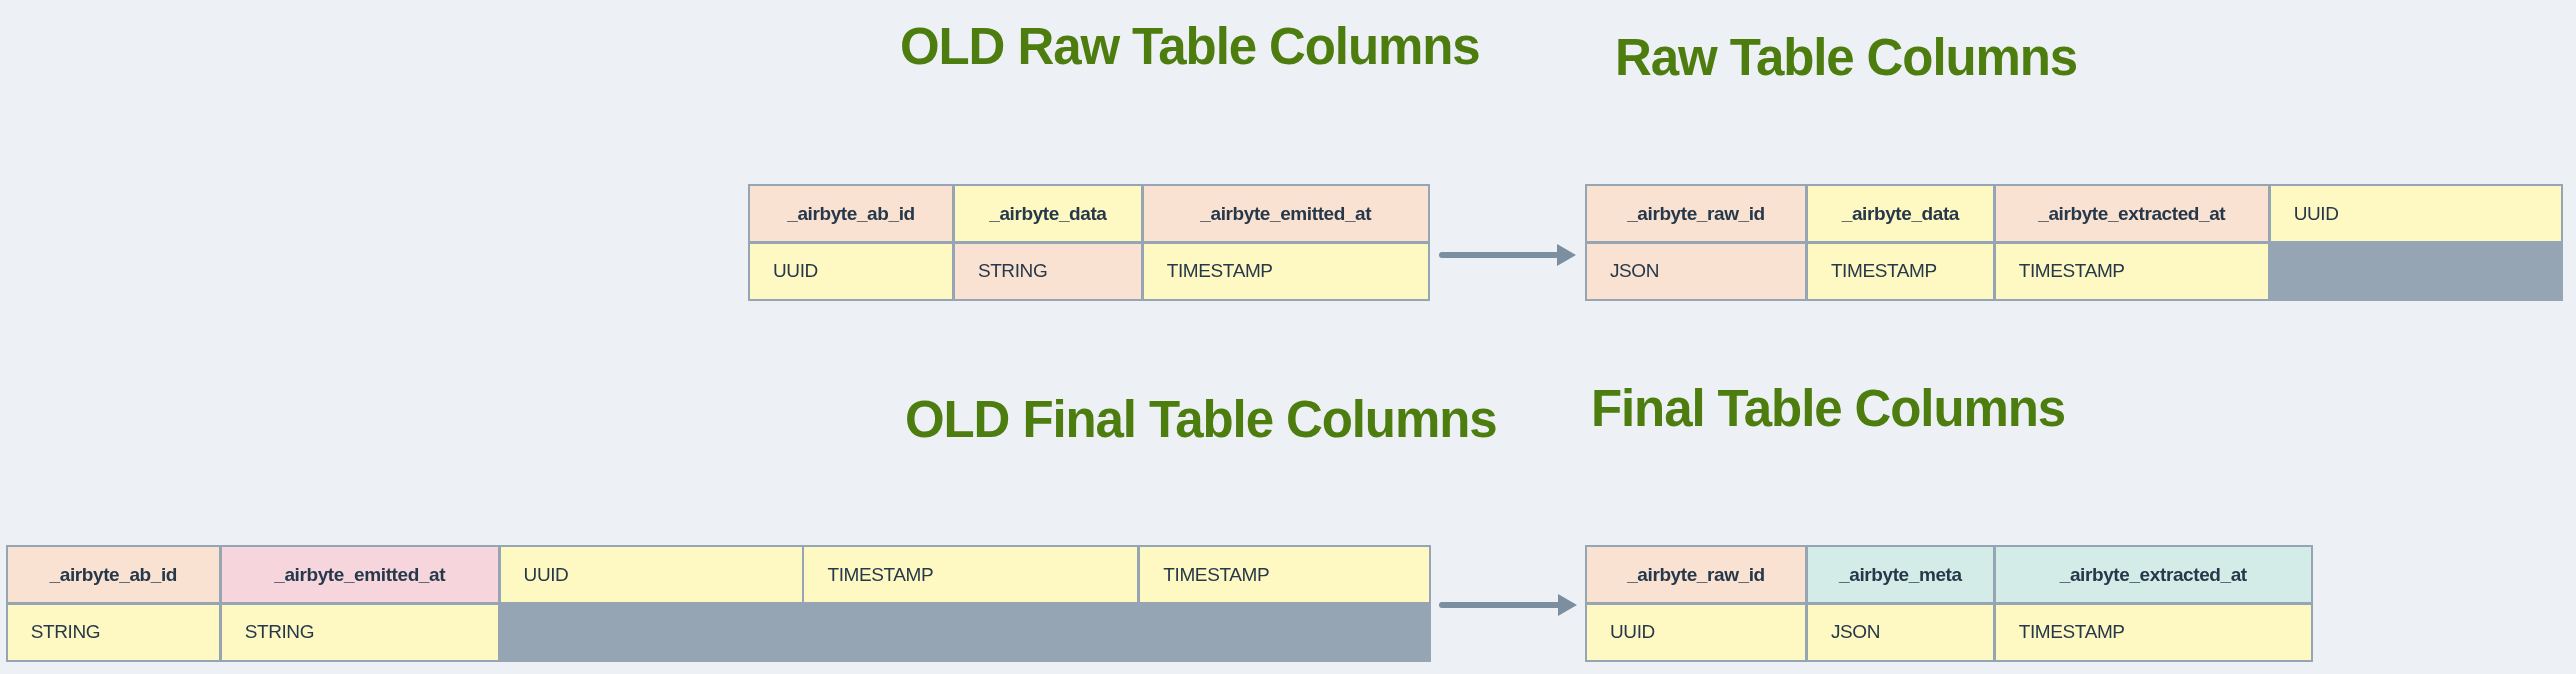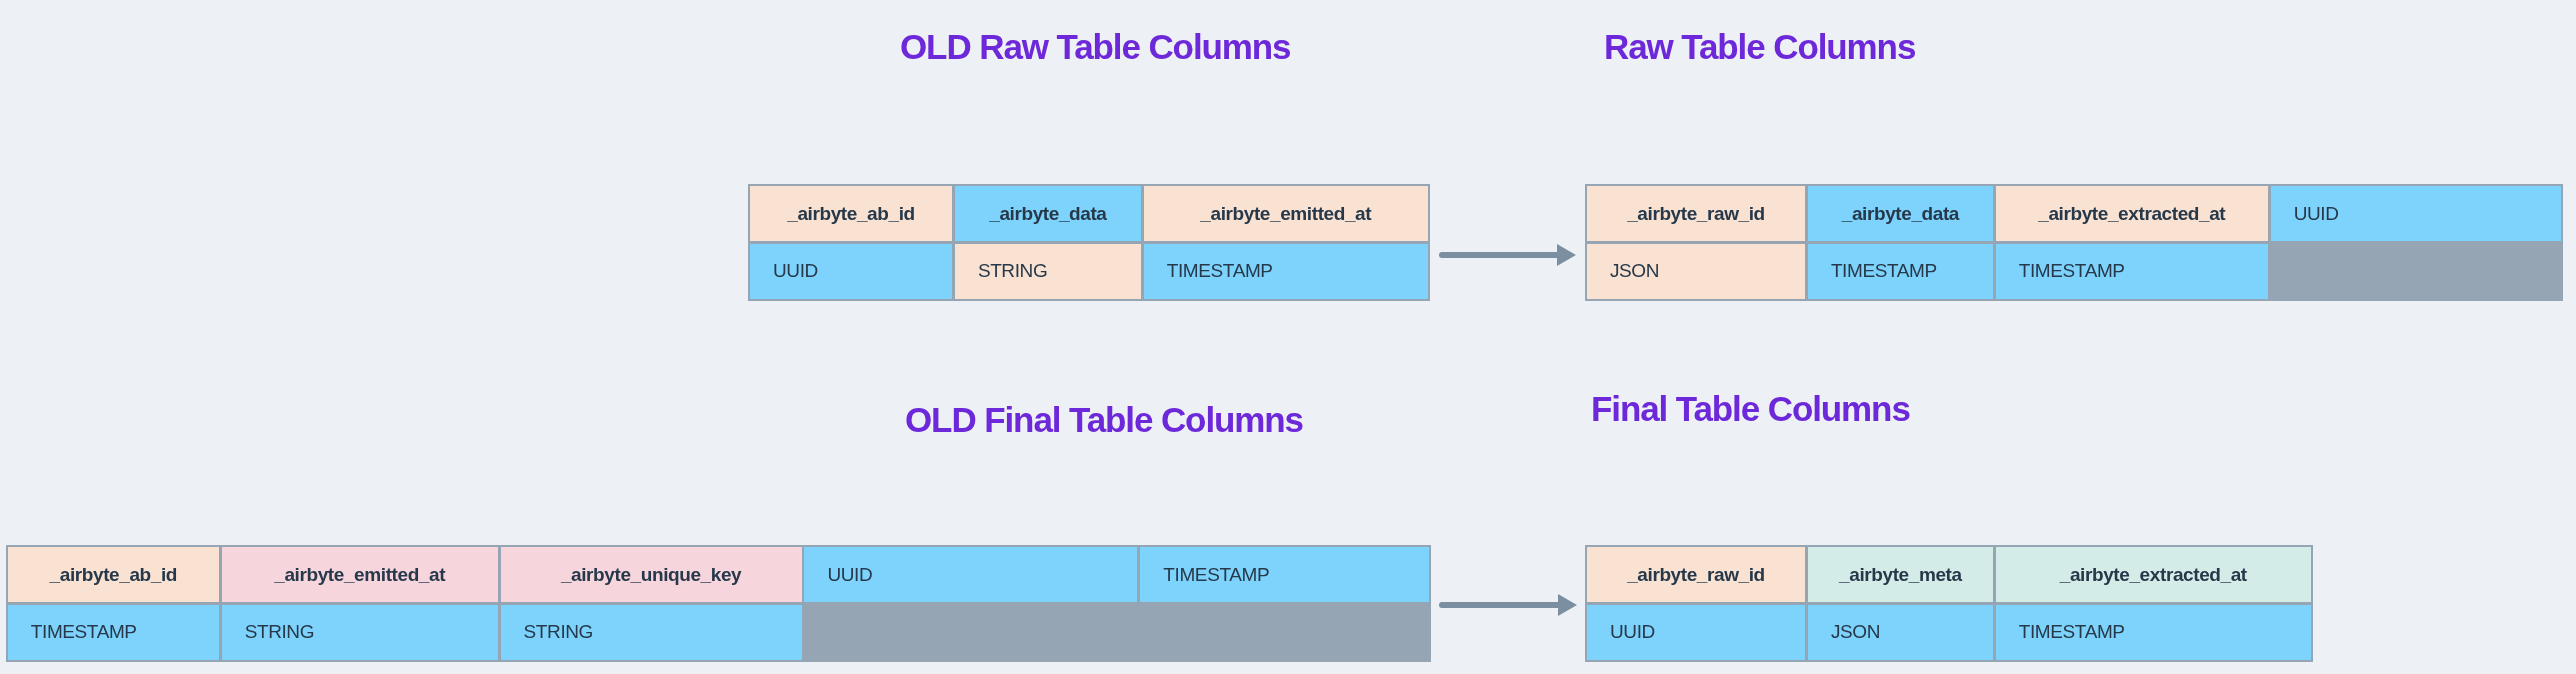--- a/index.html
+++ b/index.html
@@ -6,26 +6,26 @@
   body{
     width:2576px;height:675px;
     background:#edf1f5;
     font-family:"Liberation Sans",sans-serif;
     color:#263849;
     position:relative;
     overflow:hidden;
   }
   .title{
     position:absolute;
-    font-size:35px;
+    font-size:51px;
     font-weight:700;
     letter-spacing:-1.1px;
     line-height:47px;
     white-space:nowrap;
-    color:#6d28d9;
+    color:#4d7c0f;
   }
   .tbl{
     position:absolute;
     display:grid;
     gap:2.9px;
     background:#95a5b3;
     border:2.9px solid #95a5b3;
   }
   .cell{
     display:flex;
@@ -40,39 +40,39 @@
     justify-content:center;
     padding:0 10.2px;
   }
   .cell.val{
     justify-content:flex-start;
     padding:8px 23px;
   }
   [data-tone="peach"]{background:#f9e2d2}
   [data-tone="pink"]{background:#f6d6dc}
   [data-tone="teal"]{background:#d3ece8}
-  [data-tone="white"]{background:#7dd3fc}
+  [data-tone="white"]{background:#fef9c3}
   .arrow{position:absolute}
   .arrow .shaft{
     position:absolute;left:0;top:-2.9px;height:5.8px;
     border-radius:2.9px;background:#7b8fa0;
   }
   .arrow .head{
     position:absolute;top:-11px;width:0;height:0;
     border-left:19px solid #7b8fa0;
     border-top:11px solid transparent;
     border-bottom:11px solid transparent;
   }
 </style>
 </head>
 <body>
 
 <h2 class="title" style="left:900px;top:23px;margin:0">OLD Raw Table Columns</h2>
 
-<h2 class="title" style="left:1604px;top:23px;margin:0">Raw Table Columns</h2>
+<h2 class="title" style="left:1604px;top:23px;margin:11px">Raw Table Columns</h2>
 
 <h2 class="title" style="left:893px;top:384px;margin:12px">OLD Final Table Columns</h2>
 
 <h2 class="title" style="left:1590px;top:384px;margin:1px">Final Table Columns</h2>
 
 <div class="tbl" style="left:748px;top:184px;grid-template-columns:202px 186px 284px;grid-template-rows:55px 55px">
   <div class="cell hdr" data-tone="peach">_airbyte_ab_id</div>
   <div class="cell hdr" data-tone="white">_airbyte_data</div>
   <div class="cell hdr" data-tone="peach">_airbyte_emitted_at</div>
   <div class="cell val" data-tone="white">UUID</div>
@@ -86,21 +86,20 @@
   <div class="cell hdr" data-tone="peach">_airbyte_extracted_at</div>
   <div class="cell val" data-tone="white">UUID</div>
   <div class="cell val" data-tone="peach">JSON</div>
   <div class="cell val" data-tone="white">TIMESTAMP</div>
   <div class="cell val" data-tone="white">TIMESTAMP</div>
 </div>
 
 <div class="tbl" style="left:5.8px;top:545px;grid-template-columns:211px 276px 301px 333px 289px;grid-template-rows:55px 55px">
   <div class="cell hdr" data-tone="peach">_airbyte_ab_id</div>
   <div class="cell hdr" data-tone="pink">_airbyte_emitted_at</div>
-  <div class="cell hdr" data-tone="pink">_airbyte_unique_key</div>
   <div class="cell val" data-tone="white">UUID</div>
   <div class="cell val" data-tone="white">TIMESTAMP</div>
   <div class="cell val" data-tone="white">TIMESTAMP</div>
   <div class="cell val" data-tone="white">STRING</div>
   <div class="cell val" data-tone="white">STRING</div>
 </div>
 
 <div class="tbl" style="left:1585px;top:545px;grid-template-columns:218px 185px 315px;grid-template-rows:55px 55px">
   <div class="cell hdr" data-tone="peach">_airbyte_raw_id</div>
   <div class="cell hdr" data-tone="teal">_airbyte_meta</div>

